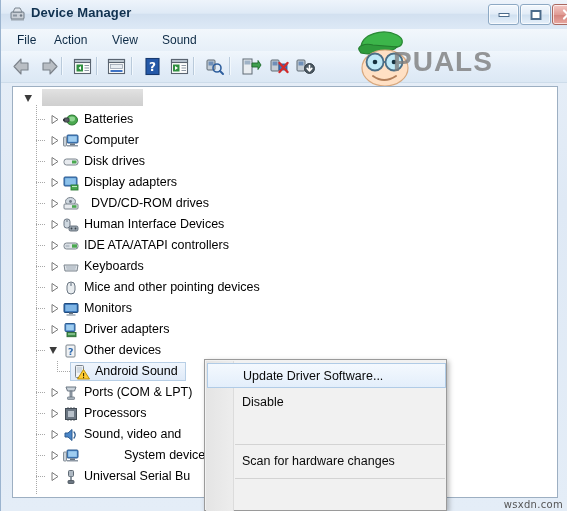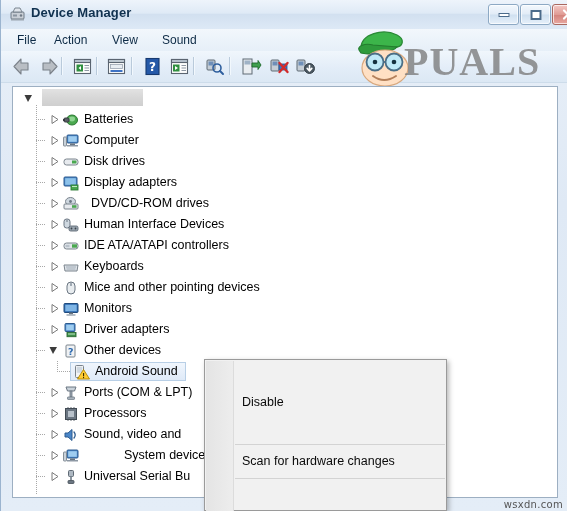--- a/index.html
+++ b/index.html
@@ -259,25 +259,25 @@
   #watermark {
     position: absolute;
     left: 352px;
     top: 26px;
     width: 215px;
     height: 62px;
     pointer-events: none;
   }
   #wm-text {
     position: absolute;
-    left: 51px;
+    left: 40px;
     top: 14px;
-    font-family: Liberation Serif, serif;
+    font-family: Liberation Sans, sans-serif;
     font-weight: bold;
-    font-size: 40px;
+    font-size: 28px;
     letter-spacing: 1px;
     color: #7b7b7b;
     opacity: 0.78;
     line-height: 44px;
   }
 
   
   #sitemark {
     position: absolute;
     right: 4px;
@@ -780,20 +780,23 @@
         </span>
         <span class="label" style="left:71px;">Universal Serial Bu</span>
       </div>
 
     </div>
   </div>
 
   <div id="ctxmenu">
     <div id="ctx-gutter"></div>
 
+    <div class="ctx-item hl" style="top:3px;">
+      <span class="ctx-label">Update Driver Software...</span>
+    </div>
 
     <div class="ctx-item" style="top:30px;">
       <span class="ctx-label">Disable</span>
     </div>
 
 
     <div class="ctx-sep" style="top:84px;"></div>
 
     <div class="ctx-item" style="top:89px;">
       <span class="ctx-label">Scan for hardware changes</span>

